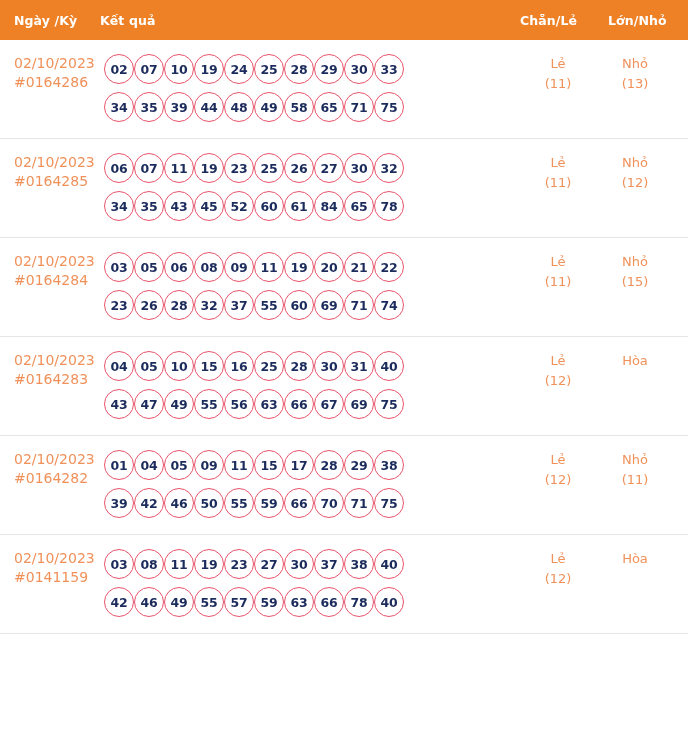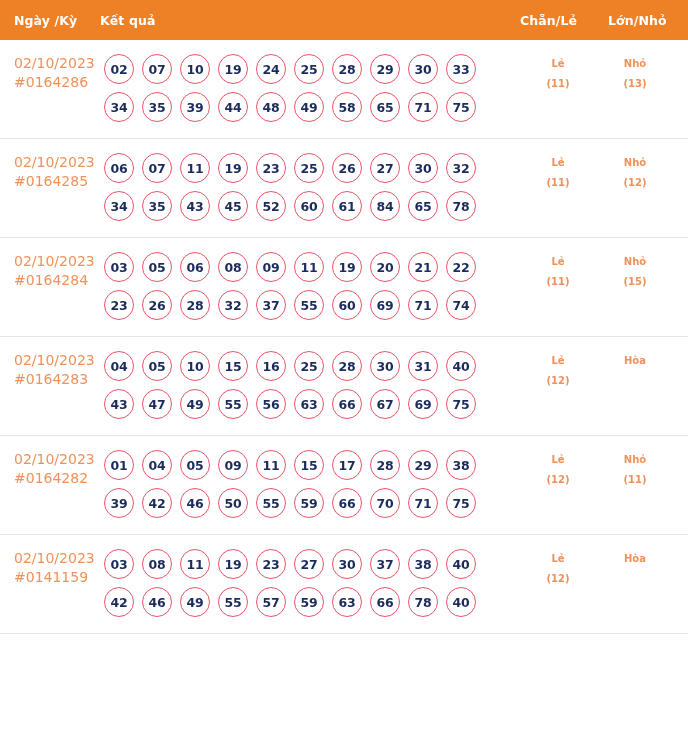--- a/index.html
+++ b/index.html
@@ -65,21 +65,20 @@
   }
   .cell-date .date-line,
   .cell-date .draw-line { display: block; }
 
   .cell-balls {
     margin-left: 104px;
     width: 400px;
   }
   .ball-row {
     display: flex;
-    gap: 8px;
     margin-bottom: 8px;
   }
   .ball-row:last-child { margin-bottom: 0; }
 
   .ball {
     width: 30px;
     height: 30px;
     border: 1.3px solid #e8536a;
     border-radius: 50%;
     display: flex;
@@ -93,23 +92,22 @@
     letter-spacing: -0.2px;
   }
 
   .cell-oddeven,
   .cell-bigsmall {
     position: absolute;
     top: 14px;
     width: 70px;
     text-align: center;
     color: #f0915a;
-    font-size: 10px;
+    font-size: 13px;
     line-height: 20px;
-    font-weight: bold;
   }
   .cell-oddeven  { left: 523px; }
   .cell-bigsmall { left: 600px; }
   .cell-oddeven .val,
   .cell-bigsmall .val { display: block; }
   .cell-oddeven .cnt,
   .cell-bigsmall .cnt { display: block; }
   .cnt:empty { display: none; }
 
   .table-footer { height: 1px; }

